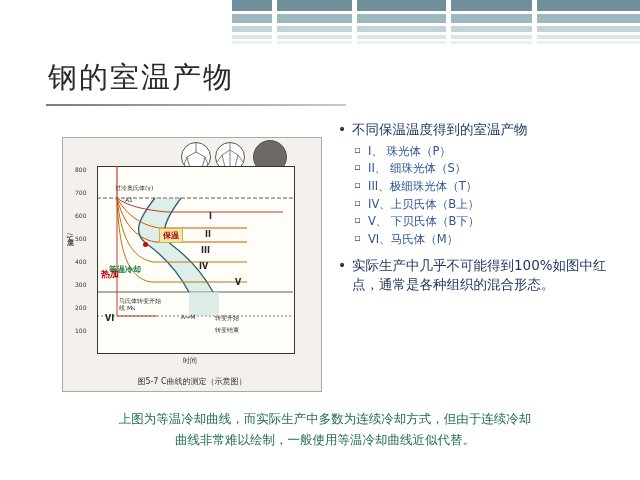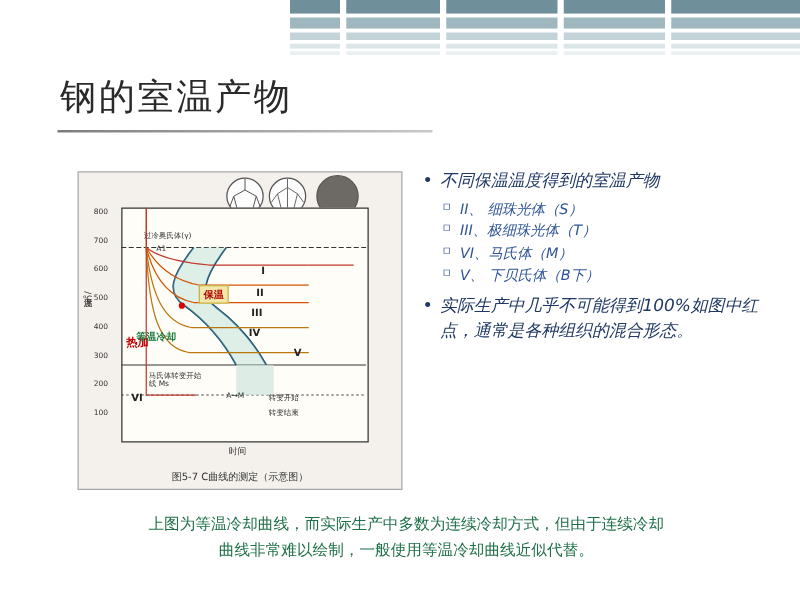--- a/index.html
+++ b/index.html
@@ -73,23 +73,22 @@
     position:absolute;background:#f2e6a8;border:1px solid #c9b24a;
     color:#b00000;font-size:8px;padding:1px 3px;font-weight:bold;
   }
   .redtxt{position:absolute;color:#c00000;font-size:9px;font-weight:bold;}
   .greentxt{position:absolute;color:#1b7a3d;font-size:8px;font-weight:bold;}
   .romans{position:absolute;font-size:8px;color:#222;font-weight:bold;}
   .smalltxt{position:absolute;font-size:6px;color:#333;}
   .dot{position:absolute;width:5px;height:5px;border-radius:50%;background:#d00;}
   
   .content{
-    position:absolute;left:336px;top:136px;width:296px;
+    position:absolute;left:336px;top:120px;width:296px;
     color:#1f3864;
-    font-style:italic;
   }
   .b1{
     position:relative;font-size:13.5px;color:#1f3864;margin:0 0 3px 0;
     padding-left:16px;line-height:1.45;
   }
   .b1::before{
     content:"•";position:absolute;left:2px;top:-1px;font-size:14px;color:#1f3864;
   }
   .b2{
     position:relative;font-size:11.5px;color:#2f5597;margin:0 0 1px 0;
@@ -204,24 +203,26 @@
 
     <div class="smalltxt" style="left:152px;top:176px;">转变开始</div>
     <div class="smalltxt" style="left:152px;top:188px;">转变结束</div>
 
     <div class="fig-caption">图5-7  C曲线的测定（示意图）</div>
   </div>
 </div>
 
 <div class="content">
   <div class="b1">不同保温温度得到的室温产物</div>
+  <div class="b2">I、  珠光体（P）</div>
   <div class="b2">II、 细珠光体（S）</div>
   <div class="b2">III、极细珠光体（T）</div>
+  <div class="b2">IV、上贝氏体（B上）</div>
+  <div class="b2">V、 下贝氏体（B下）</div>
   <div class="b2">VI、马氏体（M）</div>
-  <div class="b2">V、 下贝氏体（B下）</div>
   <div class="gap"></div>
   <div class="b1">实际生产中几乎不可能得到100%如图中红点，通常是各种组织的混合形态。</div>
 </div>
 
 <div class="footer">
   <div>上图为等温冷却曲线，而实际生产中多数为连续冷却方式，但由于连续冷却</div>
   <div>曲线非常难以绘制，一般使用等温冷却曲线近似代替。</div>
 </div>
 
 </body></html>

